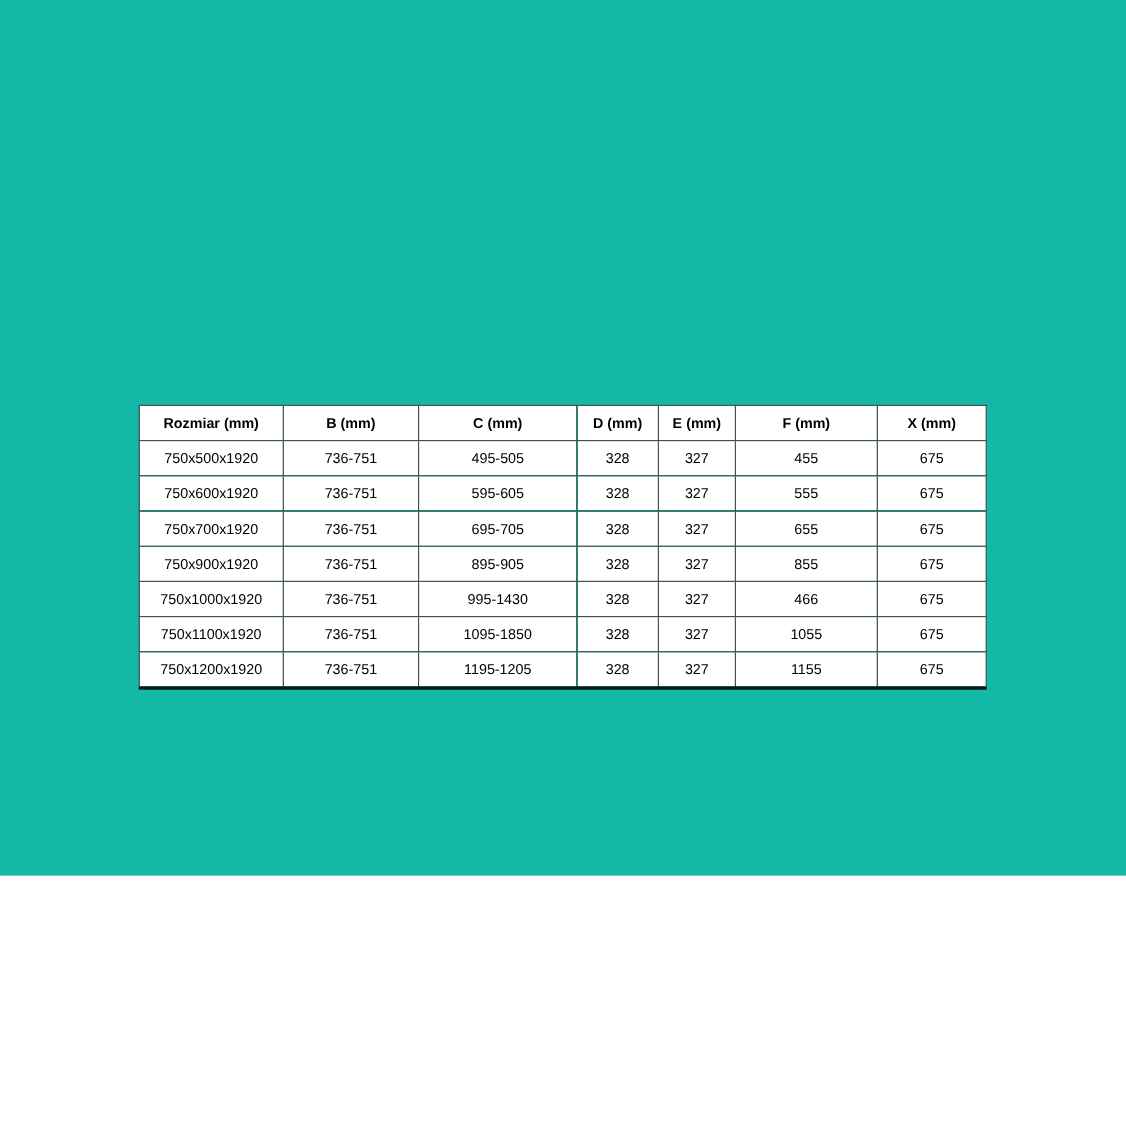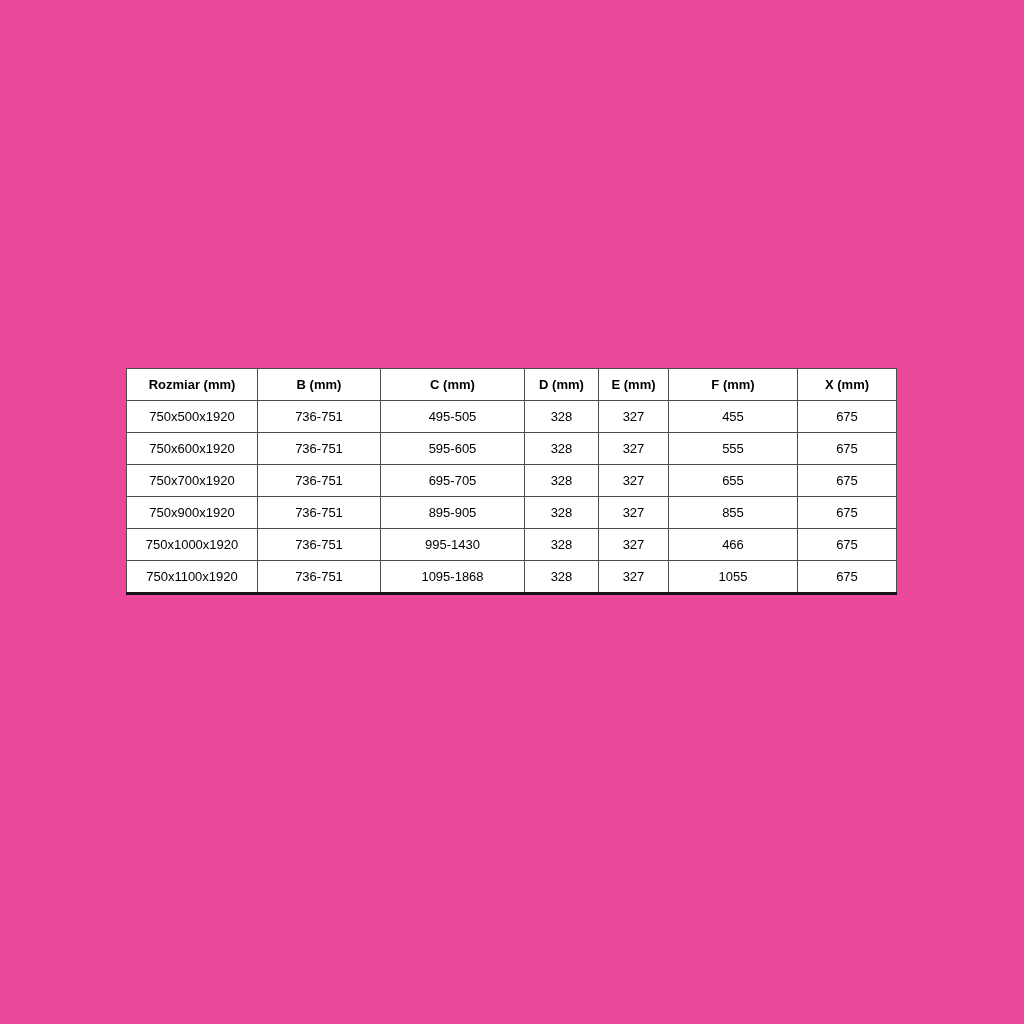--- a/index.html
+++ b/index.html
@@ -6,22 +6,22 @@
     margin: 0;
     padding: 0;
     width: 1024px;
     height: 1024px;
     background: #ffffff;
     font-family: "Liberation Sans", sans-serif;
   }
   .canvas {
     position: relative;
     width: 1024px;
-    height: 1024px;
-    background: #ec4899;
+    height: 796px;
+    background: #14b8a6;
     overflow: hidden;
   }
   .spec-table-wrap {
     position: absolute;
     left: 126px;
     top: 368px;
     width: 770px;
   }
   table.spec-table {
     border-collapse: collapse;
@@ -124,22 +124,31 @@
             <td>736-751</td>
             <td>995-1430</td>
             <td>328</td>
             <td>327</td>
             <td>466</td>
             <td>675</td>
           </tr>
           <tr>
             <td>750x1100x1920</td>
             <td>736-751</td>
-            <td>1095-1868</td>
+            <td>1095-1850</td>
             <td>328</td>
             <td>327</td>
             <td>1055</td>
+            <td>675</td>
+          </tr>
+          <tr>
+            <td>750x1200x1920</td>
+            <td>736-751</td>
+            <td>1195-1205</td>
+            <td>328</td>
+            <td>327</td>
+            <td>1155</td>
             <td>675</td>
           </tr>
         </tbody>
     </table>
   </div>
 </div>
 
 </body></html>

